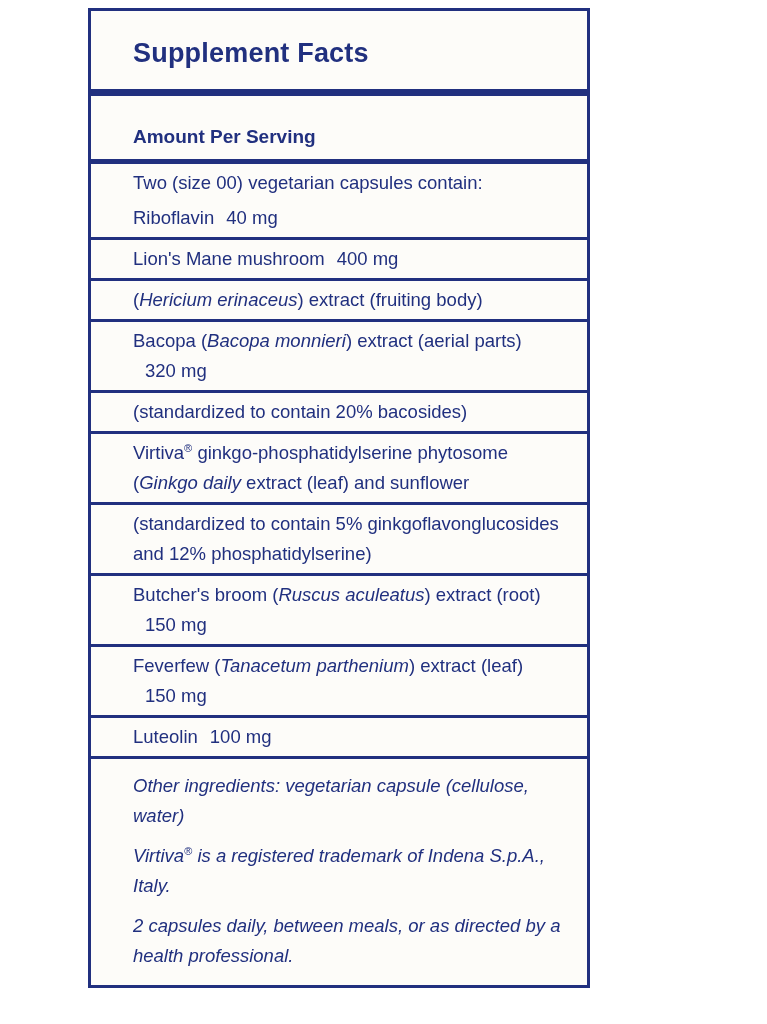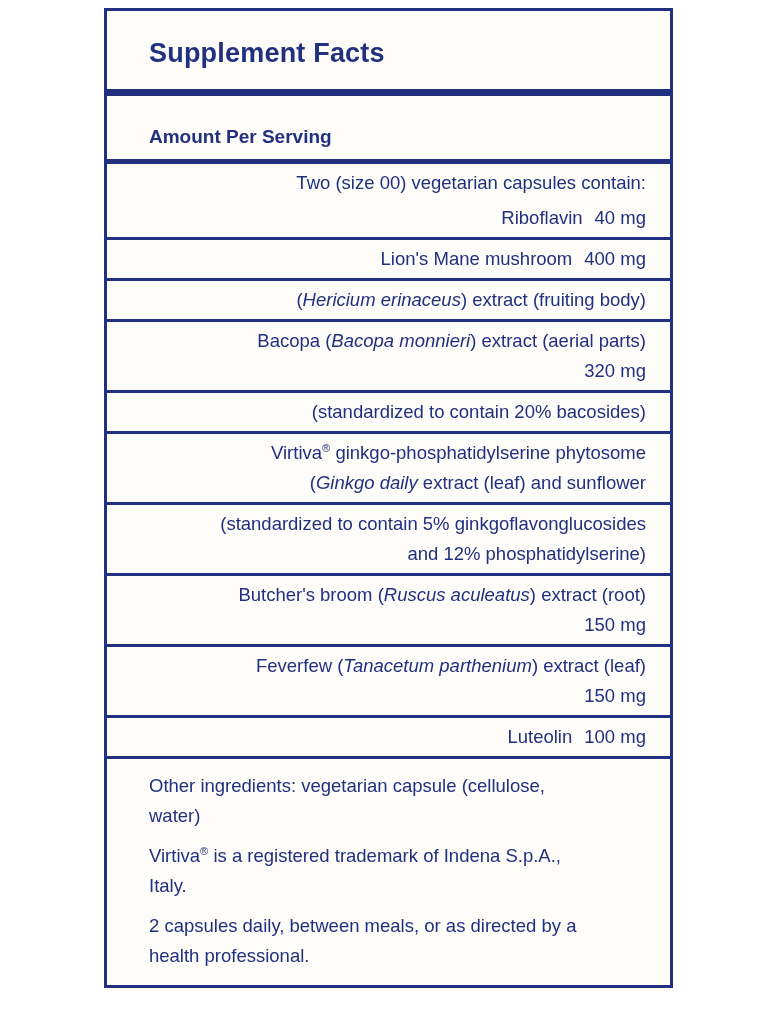--- a/index.html
+++ b/index.html
@@ -10,23 +10,23 @@
     height: 1024px;
     font-family: "Liberation Sans", "DejaVu Sans", sans-serif;
     -webkit-font-smoothing: antialiased;
   }
   :root {
     --navy: #21307f;
     --panel-bg: #fdfcf9;
   }
   .panel {
     position: absolute;
-    left: 104px;
+    left: 88px;
     top: 8px;
-    width: 569px;
+    width: 502px;
     box-sizing: border-box;
     border: 3px solid var(--navy);
     background: var(--panel-bg);
     color: var(--navy);
   }
   .header {
     padding: 24px 20px 18px 42px;
     border-bottom: 7px solid var(--navy);
   }
   .title {
@@ -44,21 +44,21 @@
   }
   .rows .row {
     padding: 4px 24px 4px 42px;
     border-top: 3px solid var(--navy);
   }
   .rows .row:first-child {
     border-top: none;
   }
   .line {
     display: flex;
-    justify-content: flex-end;
+    justify-content: flex-start;
     align-items: baseline;
     font-size: 18.5px;
     line-height: 30px;
   }
   .line.gap {
     margin-top: 5px;
   }
   .line .text {
     white-space: pre-wrap;
   }
@@ -73,20 +73,21 @@
   }
   i {
     font-style: italic;
   }
   .footer {
     border-top: 3px solid var(--navy);
     padding: 12px 24px 14px 42px;
   }
   .footer .para {
     margin: 0;
+    font-style: italic;
   }
   .footer .para + .para {
     margin-top: 10px;
   }
   .footer .line {
     display: block;
     font-size: 18.5px;
     line-height: 30px;
   }
 </style>

